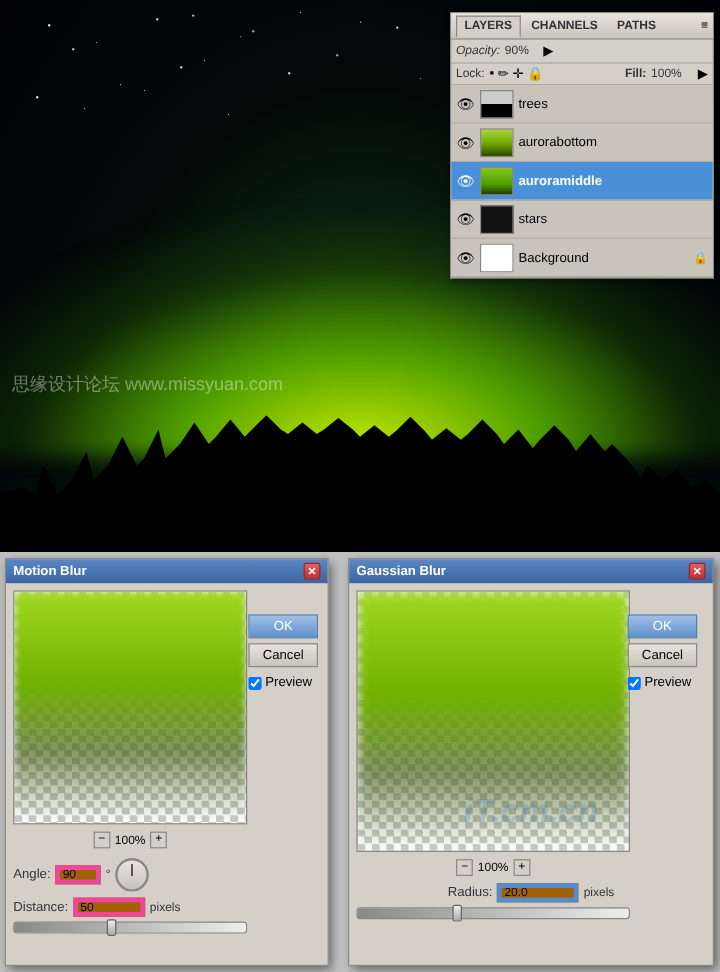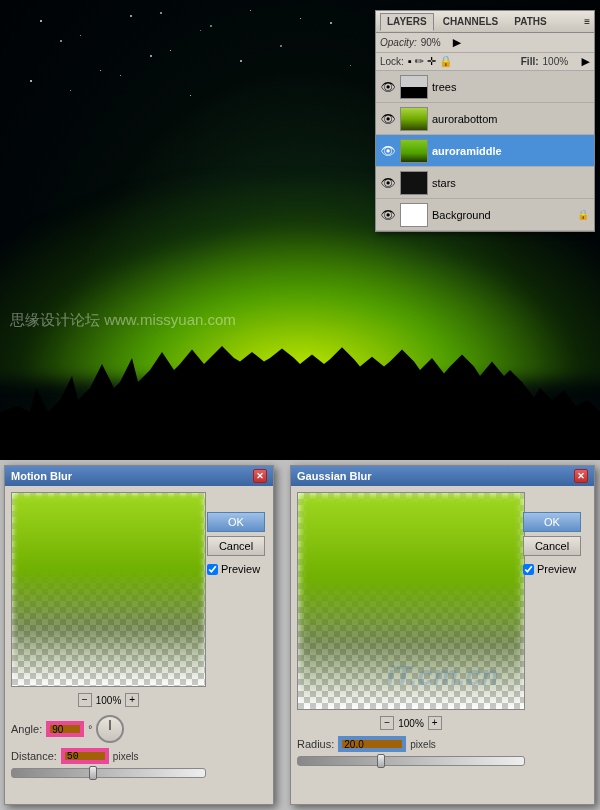--- a/index.html
+++ b/index.html
@@ -497,21 +497,21 @@
       <span class="param-label">Angle:</span>
       <input type="text" class="param-input" value="90" style="">
       <span class="param-unit">°</span>
       <div class="angle-widget">
         <div class="angle-line"></div>
       </div>
     </div>
 
     <div class="param-row">
       <span class="param-label">Distance:</span>
-      <input type="text" class="param-input" style="width: 48px; font-family: Liberation Mono, monospace;" value="50">
+      <input type="text" class="param-input" style="width: 60px;" value="50">
       <span class="param-unit">pixels</span>
     </div>
 
     <div class="slider-row" style="width:195px; margin-top:4px;">
       <div class="slider-track">
         <div class="slider-thumb" style="left: 40%;"></div>
       </div>
     </div>
   </div>
 </div>
@@ -537,21 +537,21 @@
         <span>Preview</span>
       </div>
     </div>
 
     <div class="zoom-row" style="width:228px;">
       <div class="zoom-btn">−</div>
       <span class="zoom-value">100%</span>
       <div class="zoom-btn">+</div>
     </div>
 
-    <div class="param-row" style="margin-top:6px;">
+    <div class="param-row" style="margin-top:6px;justify-content:center;">
       <span class="param-label">Radius:</span>
       <input type="text" class="param-input" style="width: 68px; border-color: rgb(90, 139, 200);" value="20.0">
       <span class="param-unit">pixels</span>
     </div>
 
     <div class="slider-row" style="width:228px; margin-top:4px;">
       <div class="slider-track">
         <div class="slider-thumb" style="left: 35%;"></div>
       </div>
     </div>

